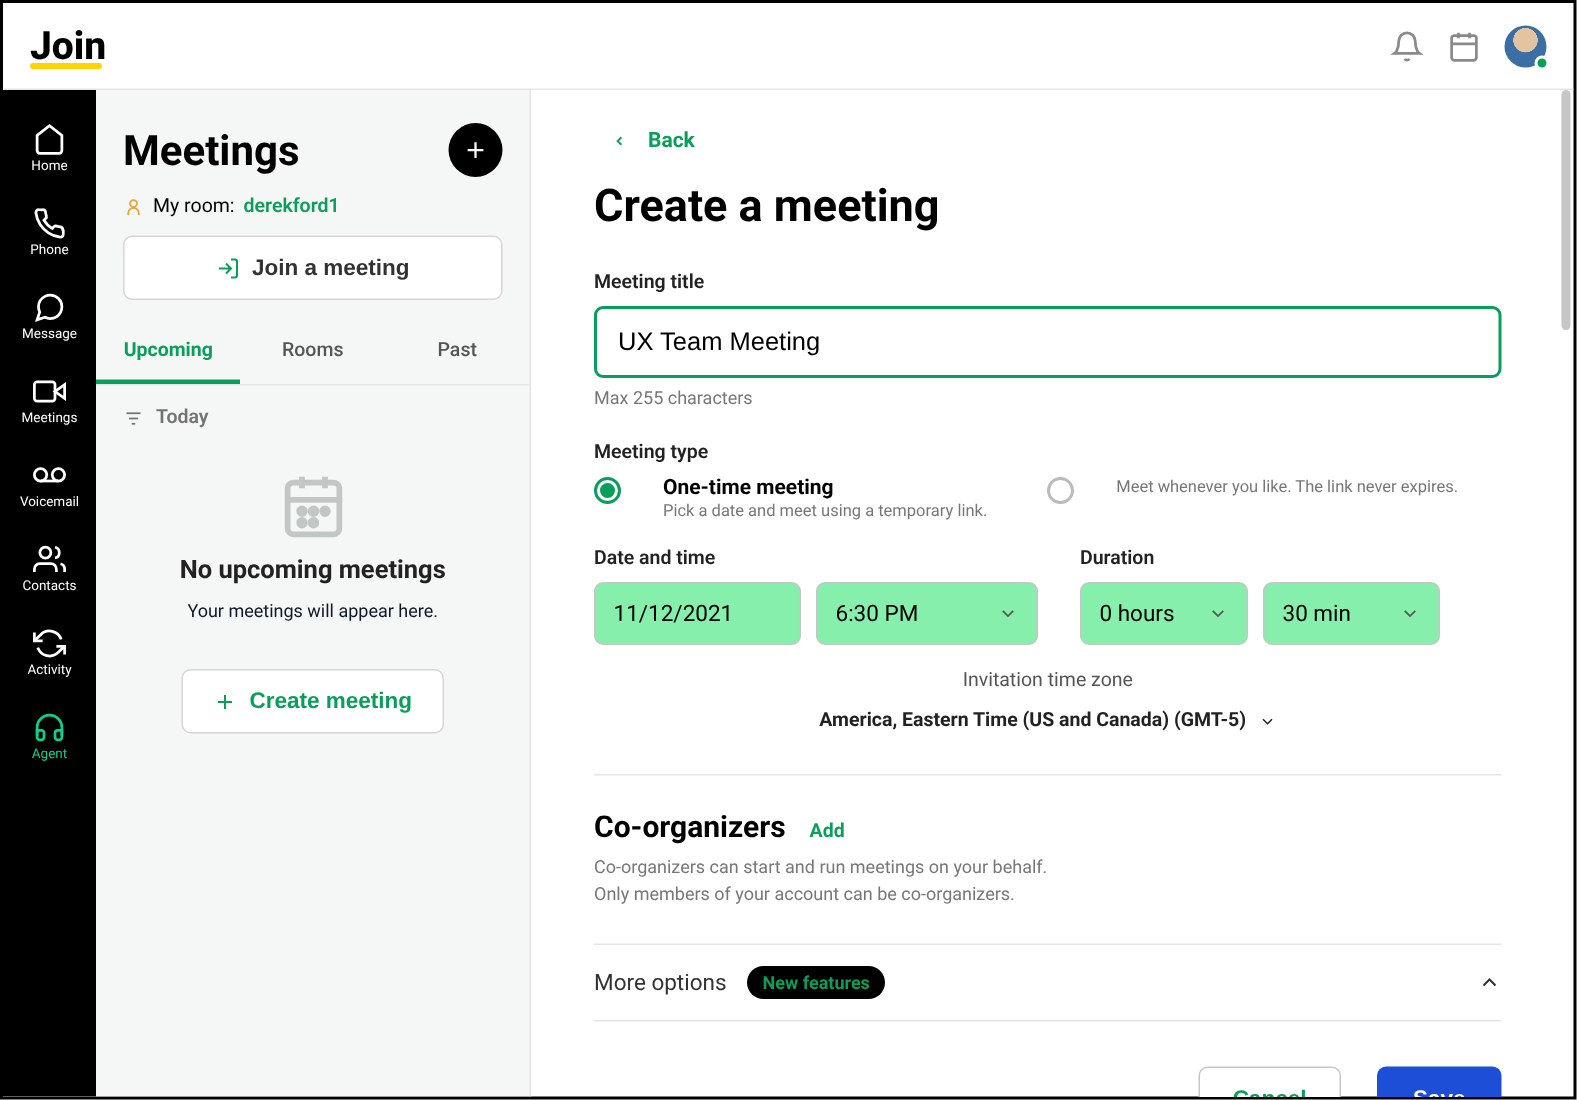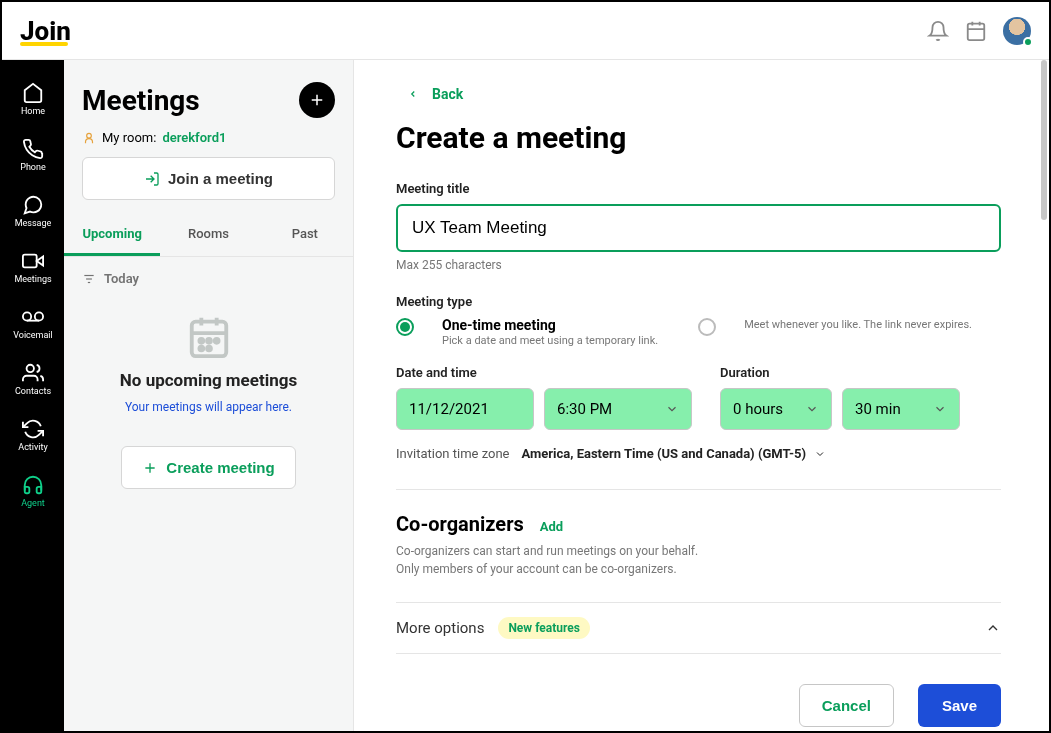--- a/index.html
+++ b/index.html
@@ -24,50 +24,50 @@
 .myroom { padding: 0 18px 12px 18px; display: flex; align-items: center; gap: 6px; font-size: 13px; }
 .myroom-link { color: #0a9e5b; font-weight: 600; }
 .join-btn { margin: 0 18px 14px 18px; border: 1px solid #d6d6d6; background: #fff; border-radius: 6px; padding: 12px; font-size: 15px; font-weight: 600; color: #333; display: flex; align-items: center; justify-content: center; gap: 8px; cursor: pointer; }
 .tabs { display: flex; border-bottom: 1px solid #e5e5e5; }
 .tab { flex: 1; text-align: center; padding: 12px 0; font-size: 13px; color: #555; cursor: pointer; font-weight: 500; }
 .tab.active { color: #0a9e5b; font-weight: 700; border-bottom: 3px solid #0a9e5b; }
 .today-row { display: flex; align-items: center; gap: 8px; padding: 14px 18px; color: #737373; font-weight: 600; font-size: 13px; }
 .empty-state { display: flex; flex-direction: column; align-items: center; padding-top: 14px; gap: 10px; }
 .cal-ph { width: 46px; height: 46px; color: #c2c7c5; }
 .empty-title { font-size: 17px; font-weight: 700; color: #222; }
-.empty-sub { font-size: 12px; color: #1d4ed8; }
+.empty-sub { font-size: 12px; color: #0f172a; }
 .create-mtg-btn { margin-top: 22px; border: 1px solid #d6d6d6; background: #fff; border-radius: 6px; padding: 12px 20px; font-size: 15px; font-weight: 600; color: #0a9e5b; display: flex; align-items: center; gap: 8px; cursor: pointer; }
 .content { flex: 1; overflow-y: auto; padding: 26px 48px 26px 42px; position: relative; }
 .back-row { display: flex; align-items: center; gap: 14px; color: #0a9e5b; font-weight: 700; font-size: 14px; cursor: pointer; margin-bottom: 18px; margin-left: 12px; }
 .page-title { font-size: 30px; font-weight: 700; margin-bottom: 26px; }
 .field-label { font-size: 13px; font-weight: 600; margin-bottom: 8px; color: #222; }
 .title-input { width: 100%; border: 2px solid #0a9e5b; border-radius: 6px; padding: 12px 14px; font-size: 17px; outline: none; }
 .hint { font-size: 12px; color: #777; margin-top: 6px; margin-bottom: 22px; }
 .mt-row { display: flex; gap: 40px; margin-bottom: 18px; }
 .radio-item { display: flex; gap: 28px; cursor: pointer; }
 .radio-outer { width: 18px; height: 18px; border: 2px solid #bbb; border-radius: 50%; display: flex; align-items: center; justify-content: center; flex-shrink: 0; margin-top: 1px; }
 .radio-outer.selected { border-color: #0a9e5b; }
 .radio-inner { width: 10px; height: 10px; background: #0a9e5b; border-radius: 50%; }
 .radio-title { font-size: 14px; font-weight: 700; }
 .radio-desc { font-size: 11px; color: #777; margin-top: 1px; }
 .dt-row { display: flex; gap: 10px; margin-bottom: 16px; }
 .dt-col { display: flex; flex-direction: column; }
 .input-box { border: 1px solid #c6c6c6; border-radius: 6px; padding: 11px 12px; font-size: 15px; background: #86efac; display: flex; align-items: center; justify-content: space-between; gap: 10px; cursor: pointer; }
 .chev { color: #555; }
-.tz-row { font-size: 13px; color: #222; margin-bottom: 28px; display: flex; align-items: center; gap: 12px; }
+.tz-row { font-size: 13px; color: #222; margin-bottom: 28px; display: flex; align-items: center; gap: 12px; flex-direction: column; }
 .tz-label { color: #555; }
 .tz-val { font-weight: 700; display: flex; align-items: center; gap: 8px; cursor: pointer; }
 .divider { border-top: 1px solid #e5e5e5; margin: 0 0 22px 0; }
 .section-title { font-size: 20px; font-weight: 700; display: inline-block; margin-right: 12px; }
 .add-link { color: #0a9e5b; font-weight: 700; font-size: 13px; cursor: pointer; }
 .section-desc { font-size: 12px; color: #777; margin-top: 6px; margin-bottom: 24px; line-height: 1.5; }
 .more-row { display: flex; align-items: center; justify-content: space-between; padding: 4px 0; border-top: 1px solid #e5e5e5; border-bottom: 1px solid #e5e5e5; cursor: pointer; margin-bottom: 30px; padding-top: 14px; padding-bottom: 14px; }
 .more-left { display: flex; align-items: center; gap: 14px; }
 .more-label { font-size: 15px; color: #333; }
-.badge { background: #fef9c3; color: #0a9e5b; font-size: 12px; font-weight: 700; padding: 4px 10px; border-radius: 12px; }
+.badge { background: #000000; color: #0a9e5b; font-size: 12px; font-weight: 700; padding: 4px 10px; border-radius: 12px; }
 .actions { display: flex; justify-content: flex-end; gap: 24px; }
 .btn-cancel { border: 1px solid #c6c6c6; background: #fff; color: #0a9e5b; font-weight: 700; border-radius: 6px; padding: 12px 22px; font-size: 15px; cursor: pointer; }
 .btn-save { border: none; background: #1d4ed8; color: #fff; font-weight: 700; border-radius: 6px; padding: 12px 24px; font-size: 15px; cursor: pointer; }
 .scrollbar-fake { position: absolute; right: 2px; top: 0; width: 6px; height: 160px; background: #c6c6c6; border-radius: 3px; }
 </style>
 </head>
 <body>
 
 <div class="topbar">
   <div class="logo">

